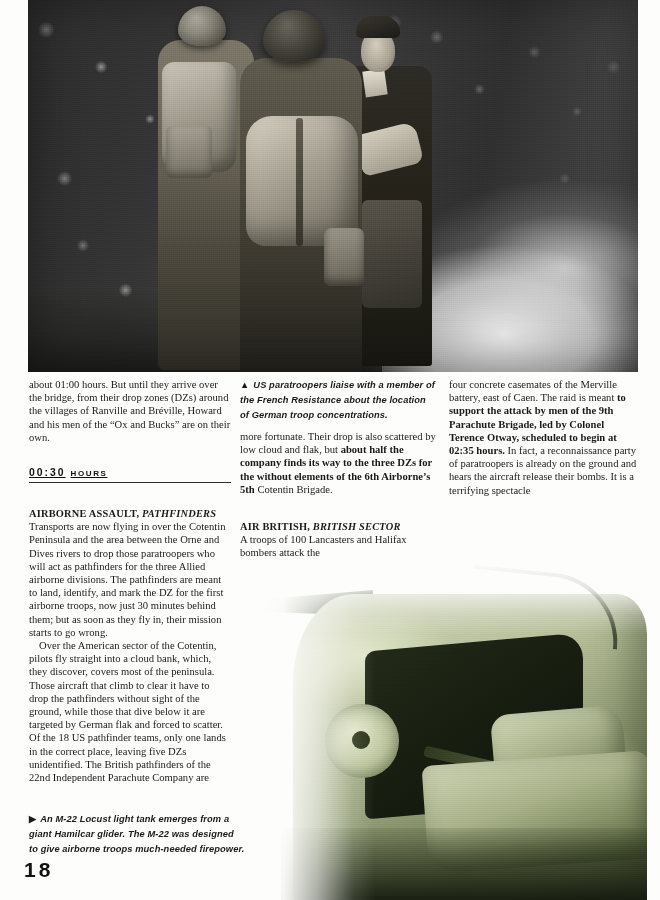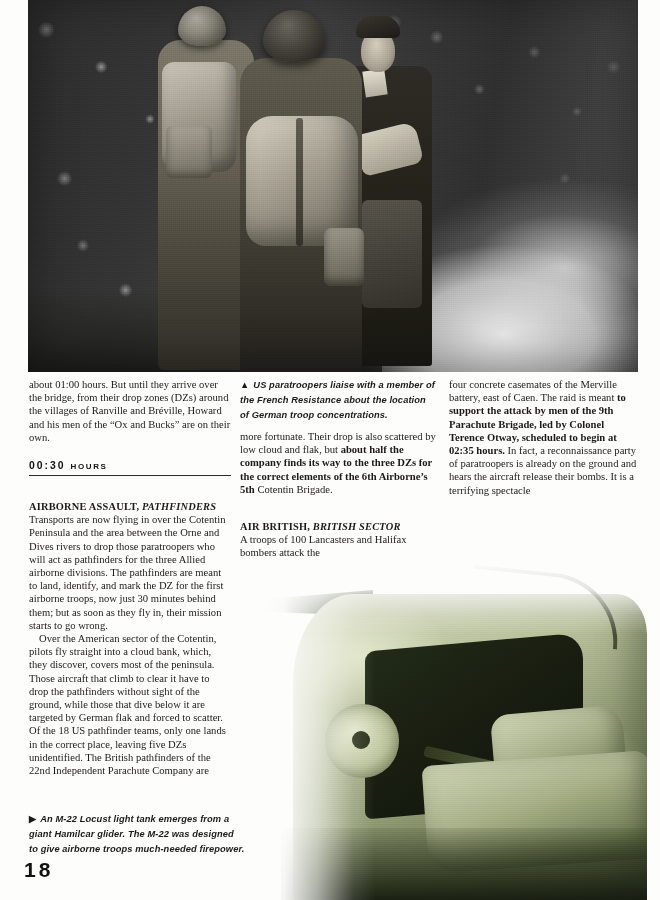--- a/index.html
+++ b/index.html
@@ -326,26 +326,27 @@
     text-align: left;
   }
   .col p { margin: 0; }
   .col p.indent { text-indent: 10px; }
 
   .col-left  { left: 29px;  top: 378px; width: 202px; }
   .col-mid   { left: 240px; top: 430px; width: 198px; }
   .col-right { left: 449px; top: 378px; width: 190px; }
 
   .time-head {
-    margin-top: 15px;
+    margin-top: 22px;
     font-family: "Liberation Sans", sans-serif;
     font-weight: bold;
     font-size: 10.4px;
     letter-spacing: 2px;
     color: #111;
+    text-decoration: underline;
   }
   .time-head .unit {
     font-size: 8px;
     letter-spacing: 1.6px;
     margin-left: 5px;
   }
   .rule {
     border: none;
     border-top: 1px solid #2a2a2a;
     margin: 2px 0 3px 0;
@@ -445,21 +446,21 @@
     </div>
     <hr class="rule">
 
     <div class="sect-head"><span>AIRBORNE ASSAULT, </span><i>PATHFINDERS</i></div>
 
     <p>Transports are now flying in over the Cotentin Peninsula and the area between the Orne and Dives rivers to drop those paratroopers who will act as pathfinders for the three Allied airborne divisions. The pathfinders are meant to land, identify, and mark the DZ for the first airborne troops, now just 30 minutes behind them; but as soon as they fly in, their mission starts to go wrong.</p>
     <p class="indent">Over the American sector of the Cotentin, pilots fly straight into a cloud bank, which, they discover, covers most of the peninsula. Those aircraft that climb to clear it have to drop the pathfinders without sight of the ground, while those that dive below it are targeted by German flak and forced to scatter. Of the 18 US pathfinder teams, only one lands in the correct place, leaving five DZs unidentified. The British pathfinders of the 22nd Independent Parachute Company are</p>
   </div>
 
   <div class="col col-mid">
-    <p><span>more fortunate. Their drop is also scattered by low cloud and flak, but </span><span class="bold-run">about half the company finds its way to the three DZs for the correct elements of the 6th Airborne’s 5th </span><span>Cotentin Brigade.</span></p>
+    <p><span>more fortunate. Their drop is also scattered by low cloud and flak, but </span><span class="bold-run">about half the company finds its way to the three DZs for the without elements of the 6th Airborne’s 5th </span><span>Cotentin Brigade.</span></p>
 
     <div class="sect-head"><span>AIR BRITISH, </span><i>BRITISH SECTOR</i></div>
 
     <p>A troops of 100 Lancasters and Halifax bombers attack the</p>
   </div>
 
   <div class="col col-right">
     <p><span>four concrete casemates of the Merville battery, east of Caen. The raid is meant </span><span class="bold-run">to support the attack by men of the 9th Parachute Brigade, led by Colonel Terence Otway, scheduled to begin at 02:35 hours.</span><span> In fact, a reconnaissance party of paratroopers is already on the ground and hears the aircraft release their bombs. It is a terrifying spectacle</span></p>
   </div>
 

